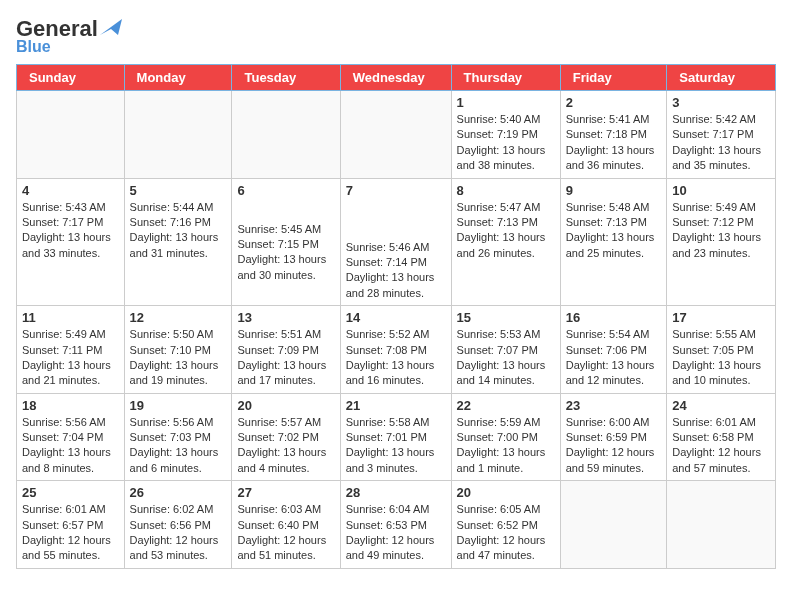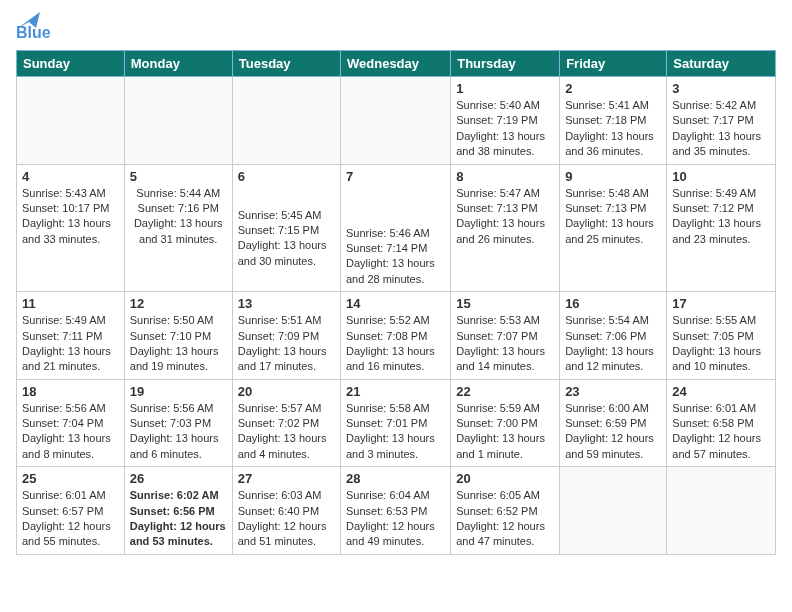--- a/index.html
+++ b/index.html
@@ -33,26 +33,26 @@
     .calendar-subtitle {
       font-size: 15px;
       color: #333;
     }
     .calendar {
       width: 100%;
       border-collapse: collapse;
       margin-top: 4px;
     }
     .calendar th {
-      background: #0f766e;
+      background: #ef4444;
       color: #fff;
       font-size: 13px;
       font-weight: bold;
       text-align: left;
-      padding: 5px 6px;
+      padding: 5px 12px;
       border: 1px solid #7ab3e0;
     }
     .calendar td {
       border: 1px solid #ccc;
       vertical-align: top;
       padding: 4px 5px;
       width: 113px;
       min-height: 80px;
       font-size: 11px;
       color: #333;
@@ -72,20 +72,21 @@
     .empty-cell {
       background: #f9f9f9;
     }
   </style>
 </head>
 <body>
 
 <div class="header-area">
   <div class="logo">
     <div style="display:flex;align-items:center;">
+      <span style="font-size:22px;font-weight:bold;color:#333;">General</span>
       <svg width="22" height="16" viewBox="0 0 22 16" style="margin-left:2px;margin-top:-4px;">
         <polygon points="0,16 22,0 18,16 11,10" fill="#4a90d9"></polygon>
       </svg>
     </div>
     <span style="font-size:16px;font-weight:bold;color:#4a90d9;margin-top:-4px;">Blue</span>
   </div>
   <div class="title-area">
     <div class="calendar-title"></div>
     <div class="calendar-subtitle"></div>
   </div>
@@ -128,27 +129,27 @@
           <div class="day-info" style="white-space: pre-line;">Sunrise: 5:42 AM
 Sunset: 7:17 PM
 Daylight: 13 hours
 and 35 minutes.</div>
         </td>
       </tr>
       <tr>
         <td>
           <span class="day-num">4</span>
           <div class="day-info" style="white-space: pre-line;">Sunrise: 5:43 AM
-Sunset: 10:17 PM
+Sunset: 7:17 PM
 Daylight: 13 hours
 and 33 minutes.</div>
         </td>
         <td>
           <span class="day-num">5</span>
-          <div class="day-info" style="white-space: pre-line; text-align: center;">Sunrise: 5:44 AM
+          <div class="day-info" style="white-space: pre-line;">Sunrise: 5:44 AM
 Sunset: 7:16 PM
 Daylight: 13 hours
 and 31 minutes.</div>
         </td>
         <td>
           <span class="day-num">6</span>
           <div class="day-info" style="white-space: pre-line; margin-top: 24px;">Sunrise: 5:45 AM
 Sunset: 7:15 PM
 Daylight: 13 hours
 and 30 minutes.</div>
@@ -287,21 +288,21 @@
       <tr>
         <td>
           <span class="day-num">25</span>
           <div class="day-info" style="white-space: pre-line;">Sunrise: 6:01 AM
 Sunset: 6:57 PM
 Daylight: 12 hours
 and 55 minutes.</div>
         </td>
         <td>
           <span class="day-num">26</span>
-          <div class="day-info" style="white-space: pre-line; font-weight: bold;">Sunrise: 6:02 AM
+          <div class="day-info" style="white-space: pre-line;">Sunrise: 6:02 AM
 Sunset: 6:56 PM
 Daylight: 12 hours
 and 53 minutes.</div>
         </td>
         <td>
           <span class="day-num">27</span>
           <div class="day-info" style="white-space: pre-line;">Sunrise: 6:03 AM
 Sunset: 6:40 PM
 Daylight: 12 hours
 and 51 minutes.</div>

